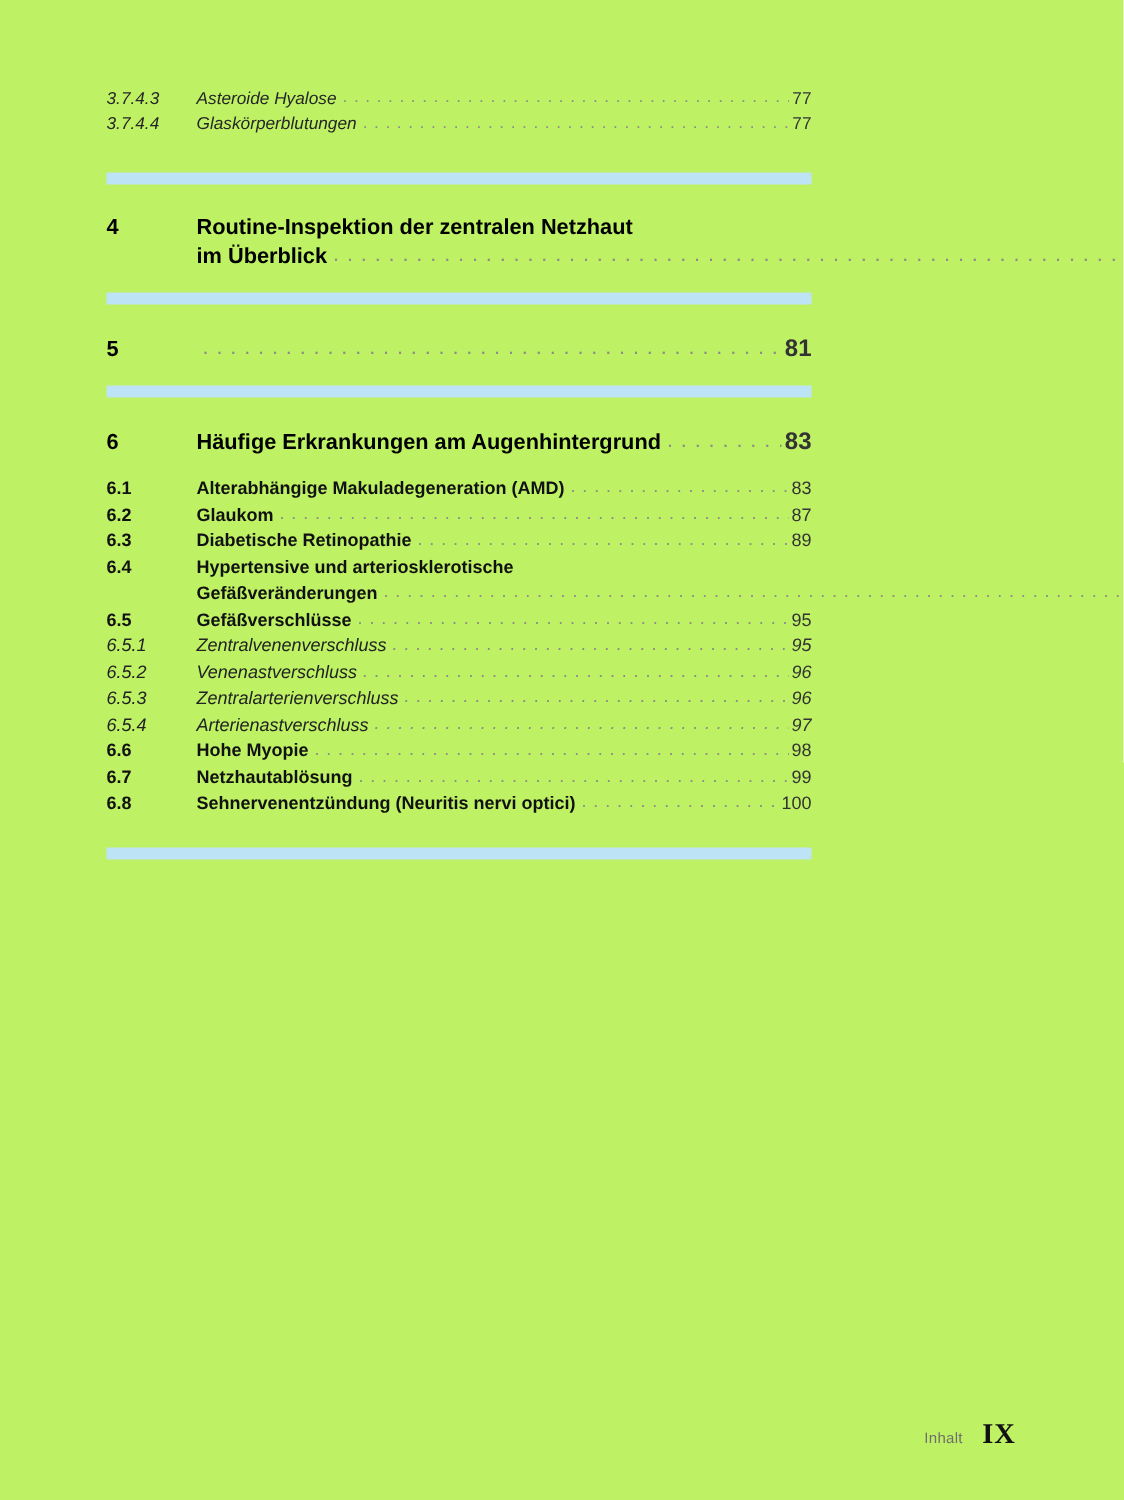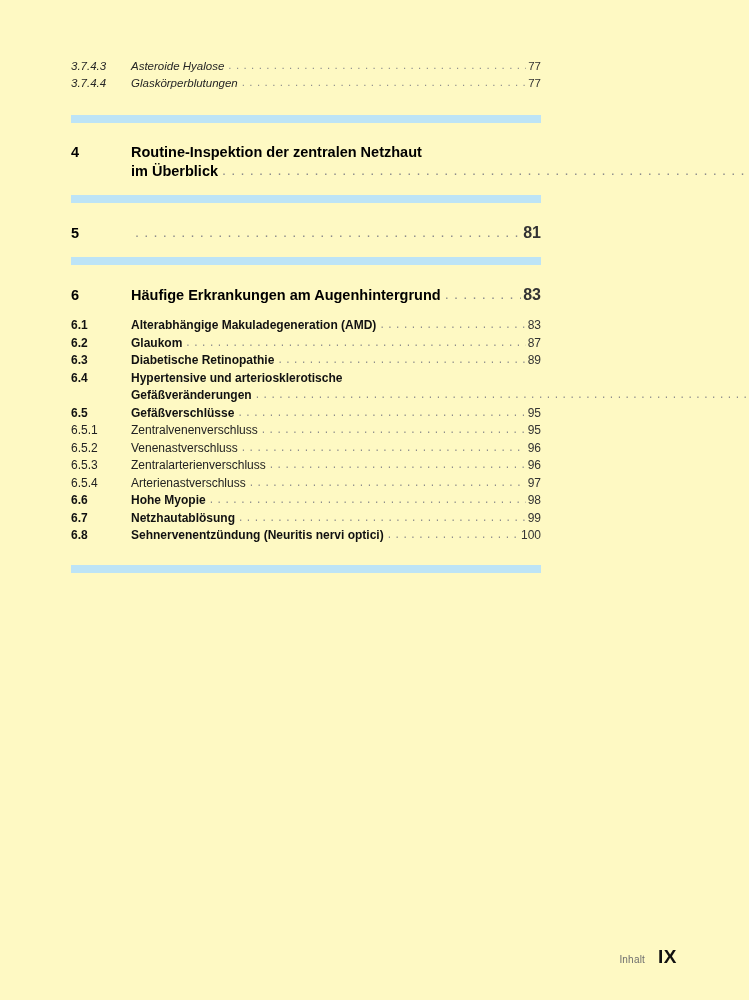--- a/index.html
+++ b/index.html
@@ -13,21 +13,21 @@
     height: 1000px;
     position: relative;
     font-family: "Liberation Sans", sans-serif;
     color: #1a1a1a;
     overflow: hidden;
   }
 
   .page {
     position: absolute;
     inset: 0;
-    background: #fef9c3;
+    background: #bef264;
   }
 
   
   .toc {
     position: absolute;
     left: 71px;
     top: 58px;
     width: 470px;   
   }
 
@@ -107,20 +107,21 @@
   .lvl2 .num { flex-basis: 60px; }
   .lvl2 .pg { font-weight: normal; font-size: 12px; }
   .lvl2 .leader::before { font-weight: normal; }
 
   
   .lvl3 {
     font-size: 12px;
     line-height: 17.5px;
     font-weight: normal;
     color: #222222;
+    font-style: italic;
   }
   .lvl3 .num { flex-basis: 60px; }
   .lvl3 .pg { font-size: 12px; }
 
   
   .backmatter {
     font-size: 12px;
     line-height: 18px;
     font-weight: bold;
     color: #111111;
@@ -154,20 +155,21 @@
   .footer-label {
     font-size: 10px;
     color: #6e6e6e;
     letter-spacing: 0.2px;
   }
   .footer-page {
     font-size: 19px;
     font-weight: bold;
     color: #111111;
     letter-spacing: 0.5px;
+    font-family: Liberation Serif, serif;
   }
 </style>
 </head>
 <body>
 
 <div class="page">
 
   <div class="toc">
 
     <div class="row lvl4">

